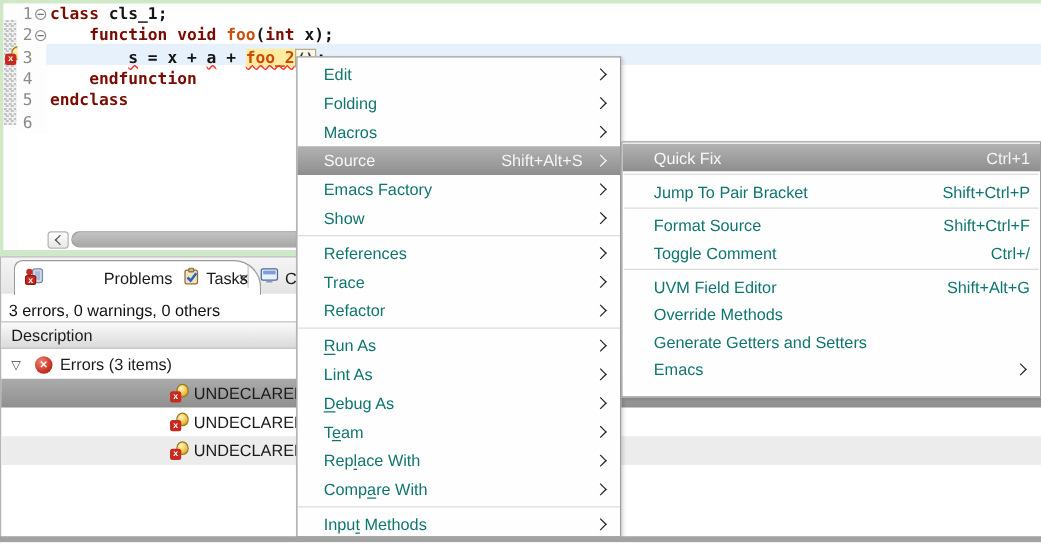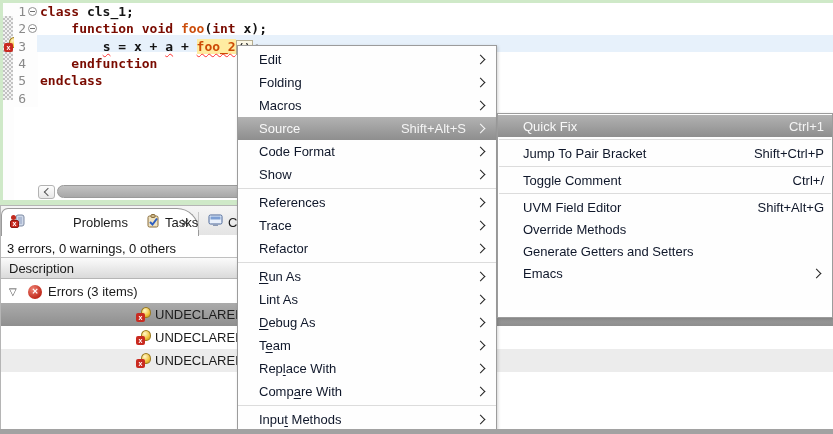--- a/index.html
+++ b/index.html
@@ -60,21 +60,21 @@
   .twistie{width:14px;margin-left:8px;color:#444;font-size:10px;}
   .erricon{width:14px;height:14px;border-radius:50%;background:radial-gradient(circle at 35% 30%,#ef8071,#c02b1d 70%);
            color:#fff;font:bold 8px/14px "Liberation Sans",sans-serif;text-align:center;margin:0 6px 0 5px;flex:none;}
   .rowbulb{position:relative;margin:0 4px 0 135px;flex:none;}
   .bottom-strip{position:absolute;left:0;top:429px;width:833px;height:5px;background:#a2a2a2;z-index:12;}
 
   
   .menu{position:absolute;background:#fefefe;border:1px solid #9c9c9c;box-sizing:border-box;box-shadow:1px 1px 3px rgba(0,0,0,.18);}
   .ctx{left:237px;top:45px;width:260px;height:385px;z-index:10;padding-top:2px;}
   .sub{left:497px;top:113px;width:336px;height:205px;z-index:11;padding-top:1px;overflow:hidden;}
-  .mi{position:relative;display:flex;align-items:center;color:#0f172a;}
+  .mi{position:relative;display:flex;align-items:center;color:#0f766e;}
   .ctx .mi{height:23px;padding-left:21px;}
   .sub .mi{height:22px;padding-left:25px;}
   .mi .lbl{white-space:nowrap;}
   .mi .lbl u{text-decoration:underline;text-underline-offset:2px;}
   .mi .accel{position:absolute;white-space:nowrap;text-align:right;}
   .ctx .accel{right:30px;}
   .sub .accel{right:8px;}
   .chev{position:absolute;right:12px;width:6px;height:6px;border-top:1.7px solid #222;border-right:1.7px solid #222;transform:rotate(45deg);}
   .mi.hl{background:linear-gradient(#b2b2b2,#8e8e8e);color:#f8f8f8;}
   .mi.hl .accel{color:#f4f4f4;}
@@ -135,21 +135,21 @@
 
   <div class="hscroll">
     <div class="scroll-btn">
       <span class="scroll-arrow"></span>
     </div>
     <div class="scroll-thumb"></div>
   </div>
 
   <div class="panel">
     <div class="tabbar" id="tabbar">
-        <div class="tab active" style="left: 0; min-width: 133px; gap: 48px;">
+        <div class="tab active" style="left: 10px; min-width: 133px; gap: 48px;">
           <span class="ticon"><svg width="15" height="14">
               <rect x="6" y="1" width="8" height="11" rx="2" fill="#cfd8e8" stroke="#7e8ba3"></rect>
               <rect x="8" y="3" width="4" height="7" fill="#aebbd4"></rect>
               <circle cx="3.5" cy="3.5" r="2.5" fill="#c22b1f"></circle>
               <rect x="0.5" y="6.5" width="8" height="7" rx="1.5" fill="#c92a20" stroke="#8e1710"></rect>
               <text x="4.5" y="12" font-size="7" font-weight="bold" fill="#fff" text-anchor="middle" font-family="Liberation Sans,sans-serif">x</text>
             </svg></span>
           <span class="tlabel">Problems</span>
           <span class="tab-close">✕</span>
         </div>
@@ -218,21 +218,21 @@
       <div class="mi">
         <span class="lbl">Macros</span>
         <span class="chev"></span>
       </div>
       <div class="mi hl">
         <span class="lbl">Source</span>
         <span class="accel">Shift+Alt+S</span>
         <span class="chev"></span>
       </div>
       <div class="mi">
-        <span class="lbl">Code Format</span>
+        <span class="lbl">Emacs Factory</span>
         <span class="chev"></span>
       </div>
       <div class="mi">
         <span class="lbl">Show</span>
         <span class="chev"></span>
       </div>
       <div class="msep"></div>
       <div class="mi">
         <span class="lbl">References</span>
         <span class="chev"></span>
@@ -281,20 +281,24 @@
         <span class="lbl">Quick Fix</span>
         <span class="accel">Ctrl+1</span>
       </div>
       <div class="msep"></div>
       <div class="mi">
         <span class="lbl">Jump To Pair Bracket</span>
         <span class="accel">Shift+Ctrl+P</span>
       </div>
       <div class="msep"></div>
       <div class="mi">
+        <span class="lbl">Format Source</span>
+        <span class="accel">Shift+Ctrl+F</span>
+      </div>
+      <div class="mi">
         <span class="lbl">Toggle Comment</span>
         <span class="accel">Ctrl+/</span>
       </div>
       <div class="msep"></div>
       <div class="mi">
         <span class="lbl">UVM Field Editor</span>
         <span class="accel">Shift+Alt+G</span>
       </div>
       <div class="mi">
         <span class="lbl">Override Methods</span>

